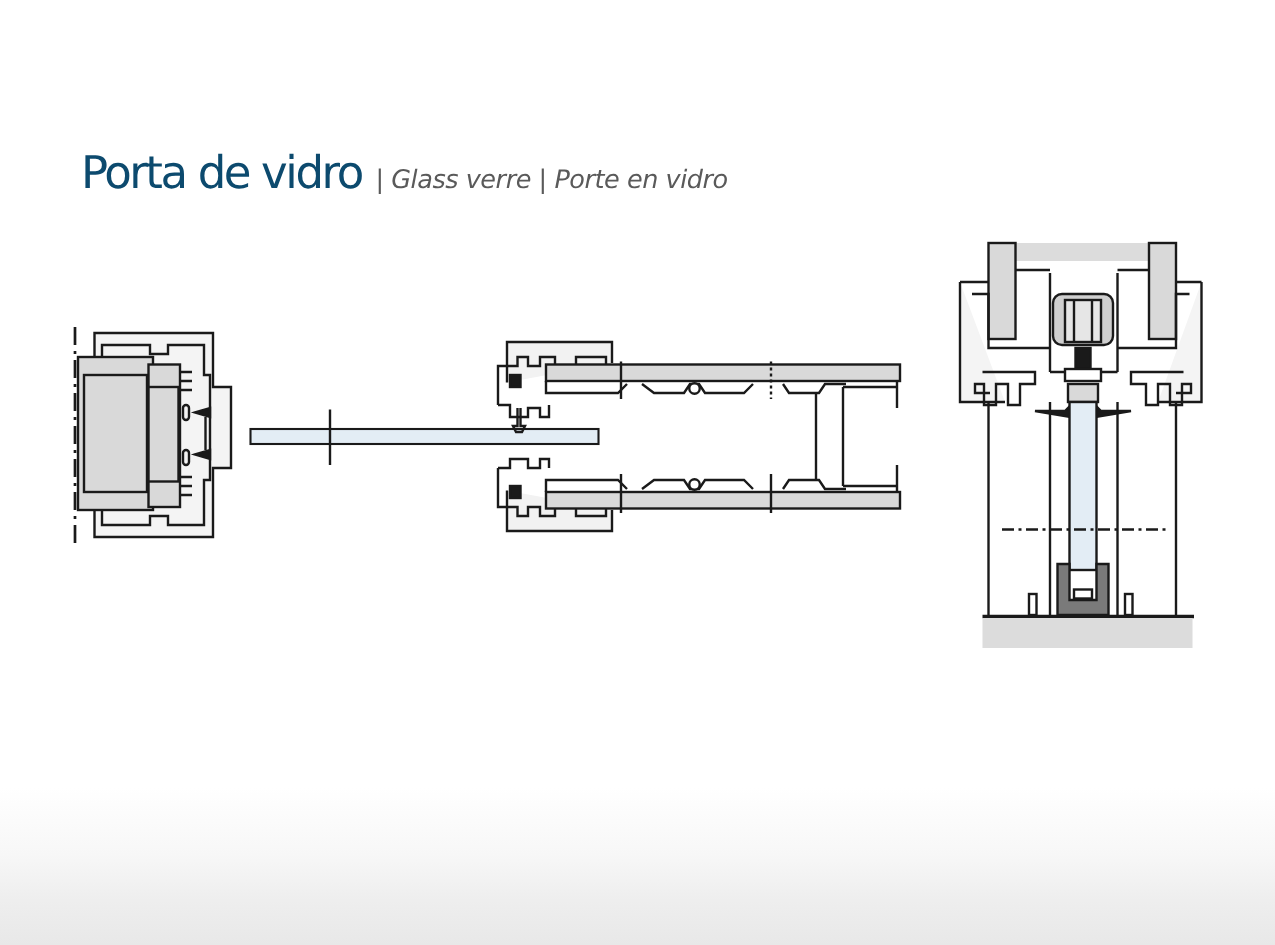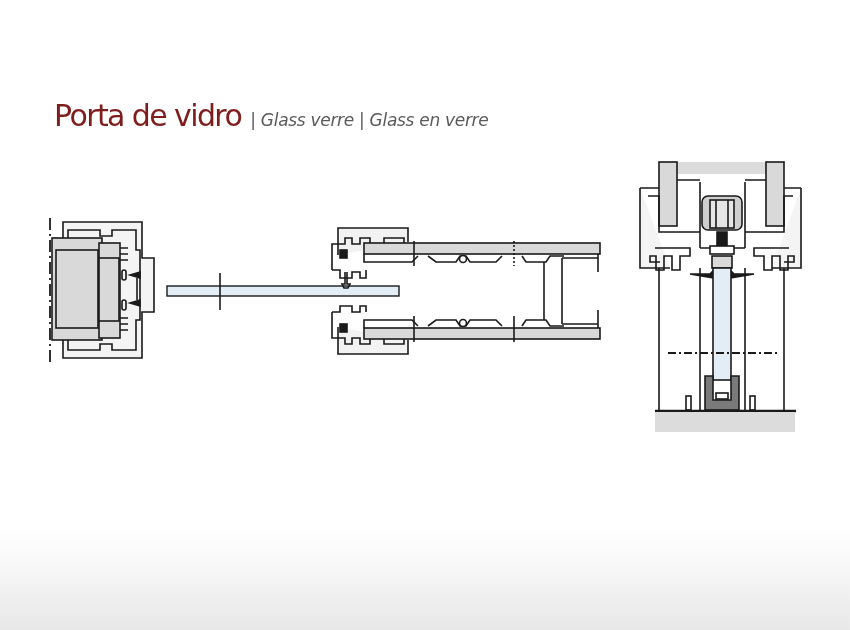--- a/index.html
+++ b/index.html
@@ -7,38 +7,38 @@
     width: 850px; height: 630px; overflow: hidden; position: relative;
     background: linear-gradient(to bottom, #ffffff 0px, #ffffff 525px, #f7f7f7 570px, #eeeeee 600px, #e8e8e8 630px);
     font-family: "DejaVu Sans", sans-serif;
   }
   .title {
     position: absolute; left: 54px; top: 98px; white-space: nowrap;
     color: #555555;
   }
   .title .main {
     font-family: "DejaVu Sans", sans-serif; font-size: 30px; letter-spacing: -1.6px;
-    color: #7f1d1d;
+    color: #0c4a6e;
   }
   .title .sub {
     font-family: "DejaVu Sans", sans-serif; font-style: italic; font-size: 17px;
     color: #5a5a5a; margin-left: 4px; letter-spacing: -0.3px;
   }
   svg.drawing { position: absolute; left: 0; top: 0; }
 </style>
 </head>
 <body>
 
 <div class="title">
   <span class="main">Porta de vidro</span>
   <span class="sub">
     <span>|</span>
     <span>Glass verre</span>
     <span>|</span>
-    <span>Glass en verre</span>
+    <span>Porte en vidro</span>
   </span>
 </div>
 
 <svg class="drawing" width="850" height="630" viewBox="0 0 850 630">
 
   <g stroke="#1a1a1a" stroke-width="1.6" fill="none">
 
     <line x1="50" y1="218" x2="50" y2="362" stroke-width="1.8" stroke-dasharray="12,4,2,4"></line>
 
     <path d="M63,240 L63,222 L142,222 L142,258 L154,258 L154,312 L142,312 L142,358 L63,358 L63,340" fill="#f4f4f4"></path>

